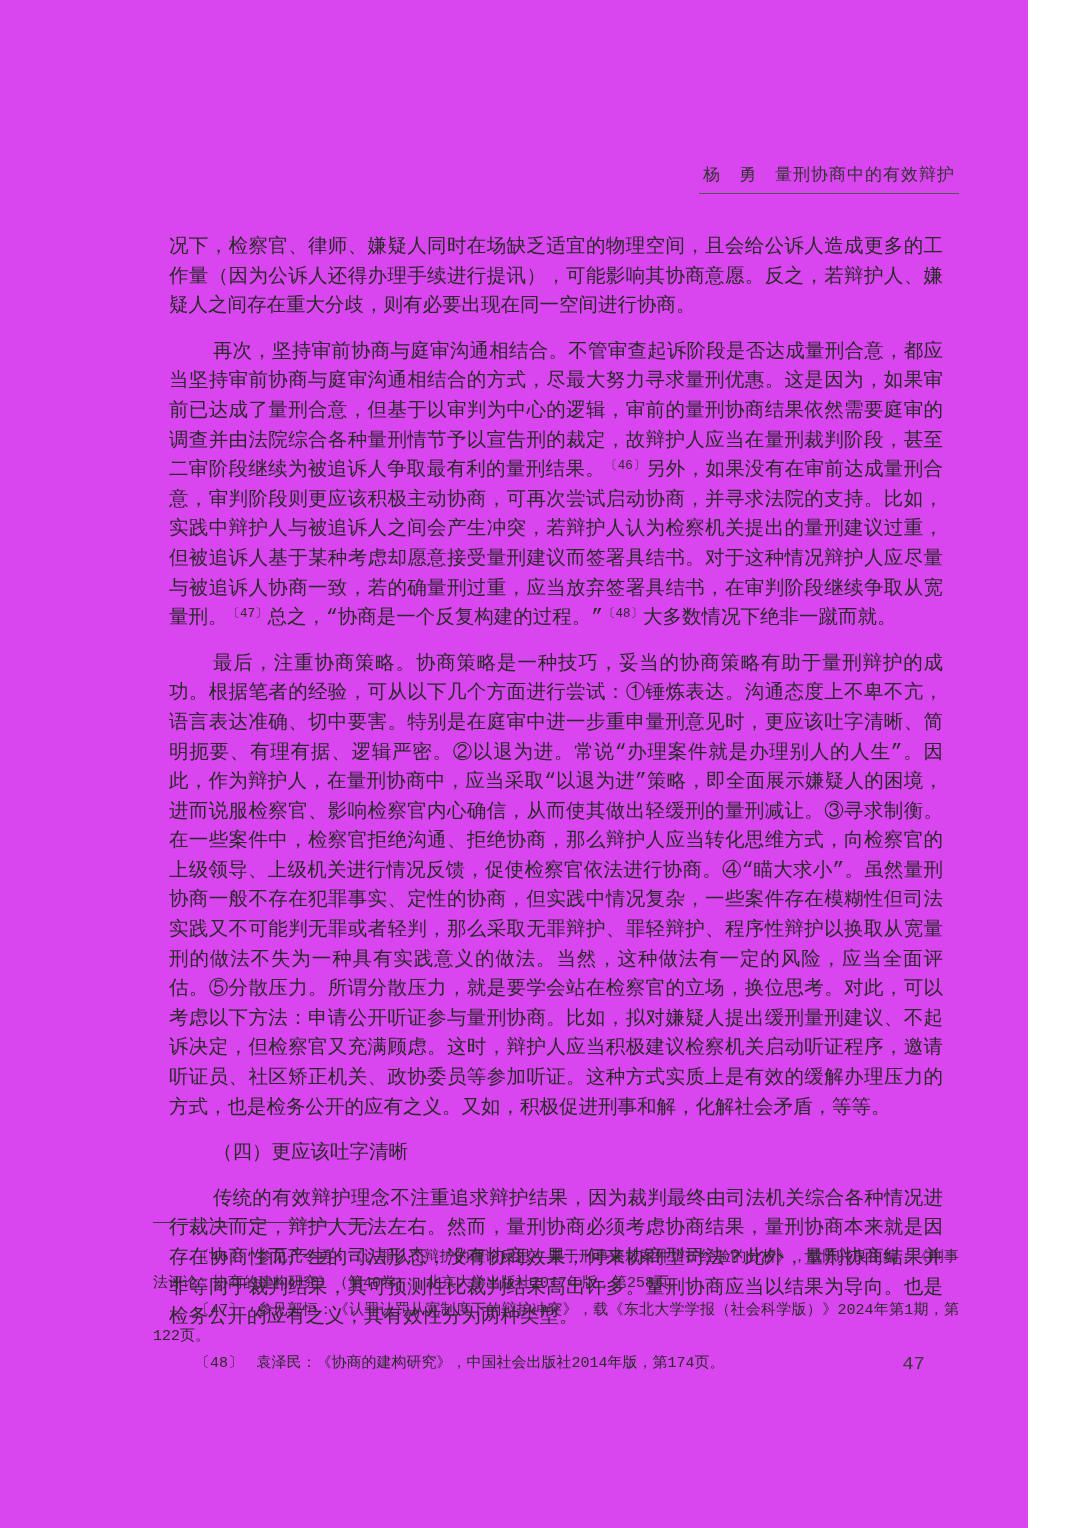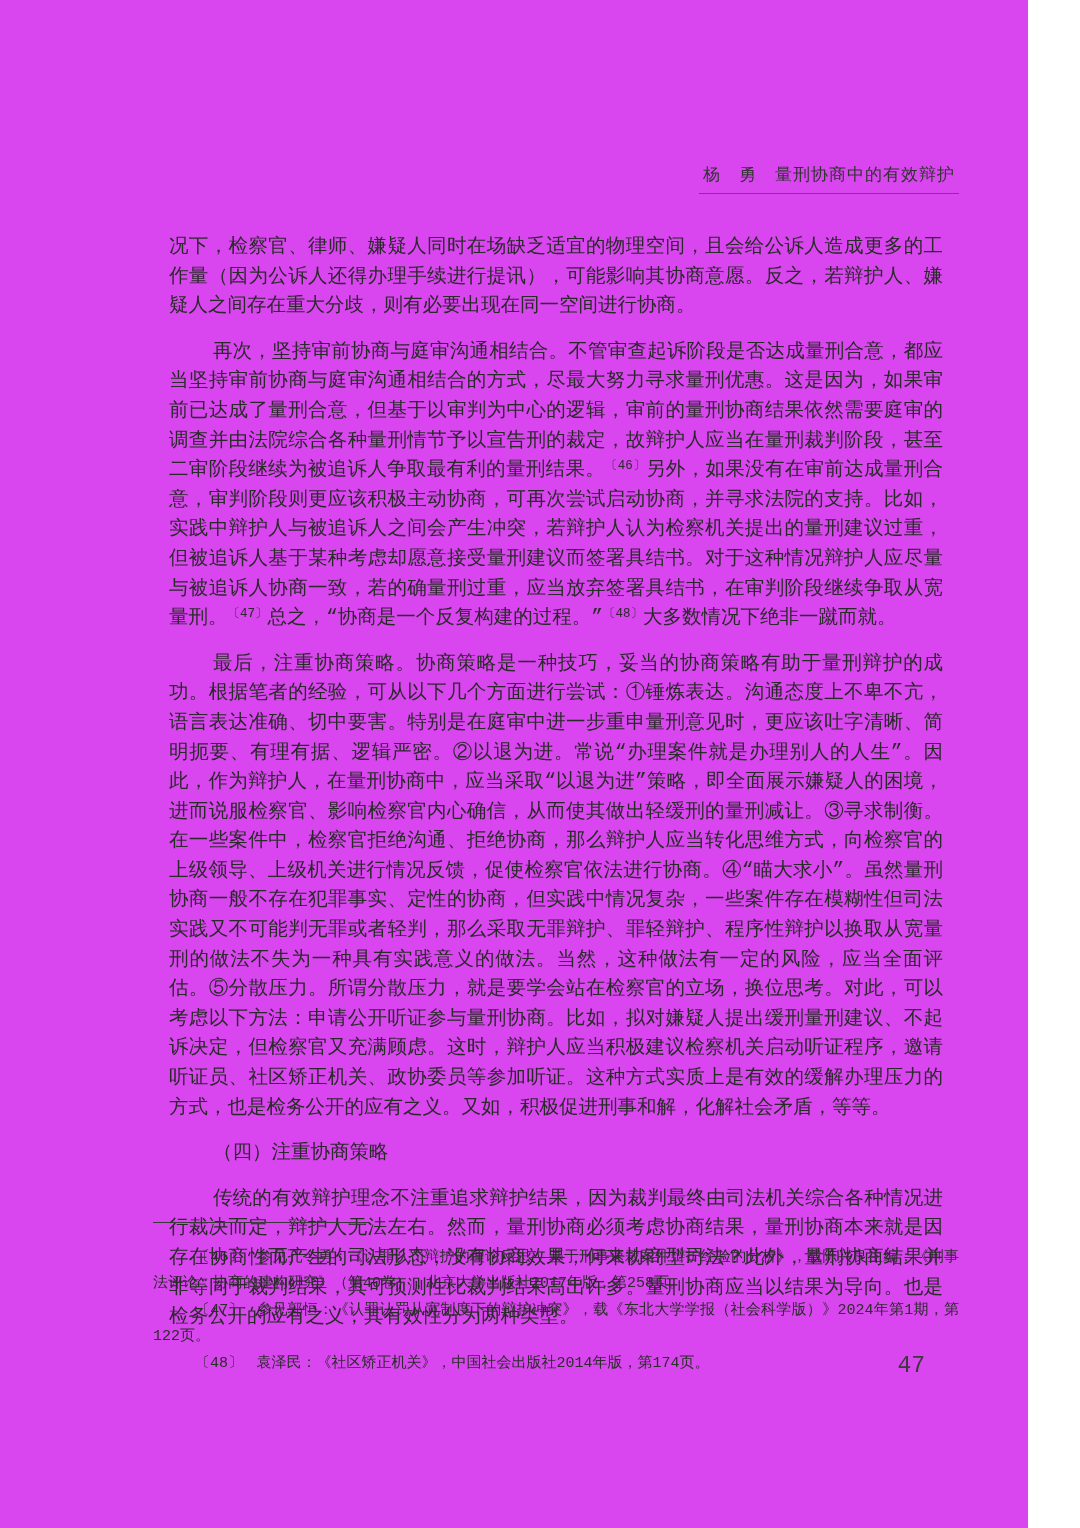--- a/index.html
+++ b/index.html
@@ -84,49 +84,49 @@
   .fn-marker {
     margin-right: 0.9em;
   }
   
   .page-number {
     position: absolute;
     top: 1353px;
     left: 153px;
     width: 772px;
     text-align: right;
-    font-size: 23px;
+    font-size: 19px;
     color: #3a3a3a;
   }
 </style>
 </head>
 <body>
 
 <div class="page">
 
   <div class="running-head">
     <span class="running-title">杨　勇　量刑协商中的有效辩护</span>
   </div>
 
   <main class="body-text">
     <p class="no-indent">况下，检察官、律师、嫌疑人同时在场缺乏适宜的物理空间，且会给公诉人造成更多的工作量（因为公诉人还得办理手续进行提讯），可能影响其协商意愿。反之，若辩护人、嫌疑人之间存在重大分歧，则有必要出现在同一空间进行协商。</p>
 
     <p><span>再次，坚持审前协商与庭审沟通相结合。不管审查起诉阶段是否达成量刑合意，都应当坚持审前协商与庭审沟通相结合的方式，尽最大努力寻求量刑优惠。这是因为，如果审前已达成了量刑合意，但基于以审判为中心的逻辑，审前的量刑协商结果依然需要庭审的调查并由法院综合各种量刑情节予以宣告刑的裁定，故辩护人应当在量刑裁判阶段，甚至二审阶段继续为被追诉人争取最有利的量刑结果。</span><sup class="fn-ref">〔46〕</sup><span>另外，如果没有在审前达成量刑合意，审判阶段则更应该积极主动协商，可再次尝试启动协商，并寻求法院的支持。比如，实践中辩护人与被追诉人之间会产生冲突，若辩护人认为检察机关提出的量刑建议过重，但被追诉人基于某种考虑却愿意接受量刑建议而签署具结书。对于这种情况辩护人应尽量与被追诉人协商一致，若的确量刑过重，应当放弃签署具结书，在审判阶段继续争取从宽量刑。</span><sup class="fn-ref">〔47〕</sup><span>总之，“协商是一个反复构建的过程。”</span><sup class="fn-ref">〔48〕</sup><span>大多数情况下绝非一蹴而就。</span></p>
 
     <p>最后，注重协商策略。协商策略是一种技巧，妥当的协商策略有助于量刑辩护的成功。根据笔者的经验，可从以下几个方面进行尝试：①锤炼表达。沟通态度上不卑不亢，语言表达准确、切中要害。特别是在庭审中进一步重申量刑意见时，更应该吐字清晰、简明扼要、有理有据、逻辑严密。②以退为进。常说“办理案件就是办理别人的人生”。因此，作为辩护人，在量刑协商中，应当采取“以退为进”策略，即全面展示嫌疑人的困境，进而说服检察官、影响检察官内心确信，从而使其做出轻缓刑的量刑减让。③寻求制衡。在一些案件中，检察官拒绝沟通、拒绝协商，那么辩护人应当转化思维方式，向检察官的上级领导、上级机关进行情况反馈，促使检察官依法进行协商。④“瞄大求小”。虽然量刑协商一般不存在犯罪事实、定性的协商，但实践中情况复杂，一些案件存在模糊性但司法实践又不可能判无罪或者轻判，那么采取无罪辩护、罪轻辩护、程序性辩护以换取从宽量刑的做法不失为一种具有实践意义的做法。当然，这种做法有一定的风险，应当全面评估。⑤分散压力。所谓分散压力，就是要学会站在检察官的立场，换位思考。对此，可以考虑以下方法：申请公开听证参与量刑协商。比如，拟对嫌疑人提出缓刑量刑建议、不起诉决定，但检察官又充满顾虑。这时，辩护人应当积极建议检察机关启动听证程序，邀请听证员、社区矫正机关、政协委员等参加听证。这种方式实质上是有效的缓解办理压力的方式，也是检务公开的应有之义。又如，积极促进刑事和解，化解社会矛盾，等等。</p>
 
-    <p>（四）注重协商策略</p>
+    <p>（四）更应该吐字清晰</p>
 
     <p>传统的有效辩护理念不注重追求辩护结果，因为裁判最终由司法机关综合各种情况进行裁决而定，辩护人无法左右。然而，量刑协商必须考虑协商结果，量刑协商本来就是因存在协商性而产生的司法形态，没有协商效果，何来协商型司法？此外，量刑协商结果并非等同于裁判结果，其可预测性比裁判结果高出许多。量刑协商应当以结果为导向。也是检务公开的应有之义，其有效性分为两种类型。</p>
 
   </main>
 
   <div class="fn-sep"></div>
 
   <section class="footnotes">
     <p class="footnote"><span class="fn-marker">〔46〕</span><span>参见孔令勇：《认罪认罚辩护的理论反思——基于刑事速裁案件辩护经验的分析》，载陈兴良主编：《刑事法评论：协商的建构研究》（第40卷），北京大学出版社2017年版，第258页。</span></p>
     <p class="footnote"><span class="fn-marker">〔47〕</span><span>参见郭恒：《认罪认罚从宽制度下的辩护冲突》，载《东北大学学报（社会科学版）》2024年第1期，第122页。</span></p>
-    <p class="footnote"><span class="fn-marker">〔48〕</span><span>袁泽民：《社区矫正机关》，中国社会出版社2014年版，第174页。</span></p>
+    <p class="footnote"><span class="fn-marker">〔48〕</span><span>袁泽民：《协商的建构研究》，中国社会出版社2014年版，第174页。</span></p>
   </section>
 
   <div class="page-number">47</div>
 
 </div>
 
 </body></html>

